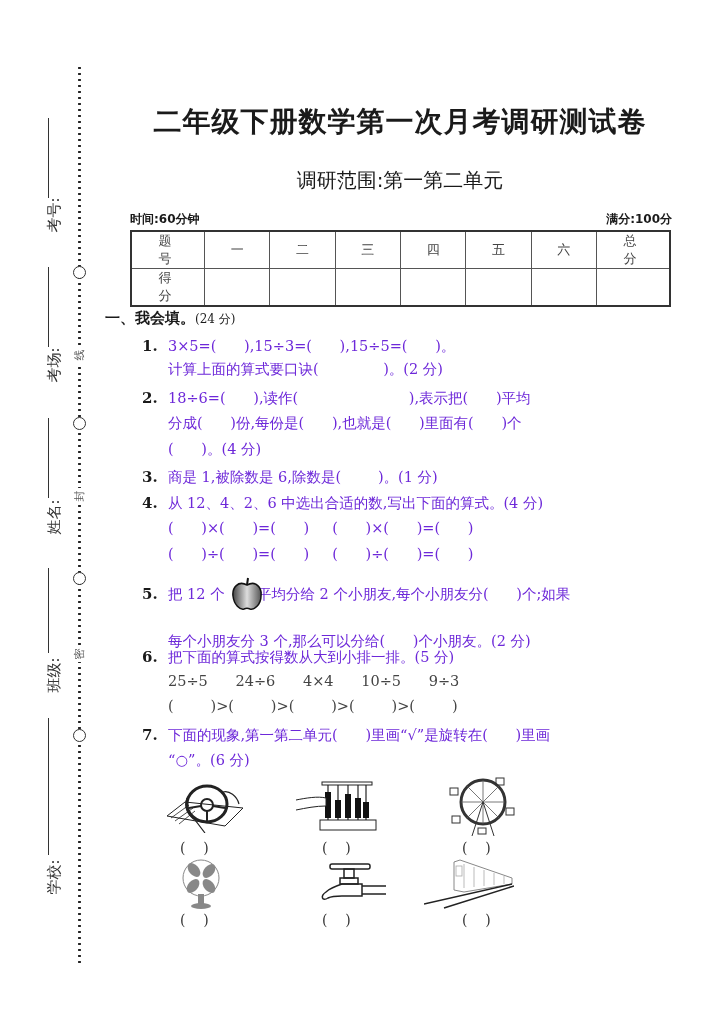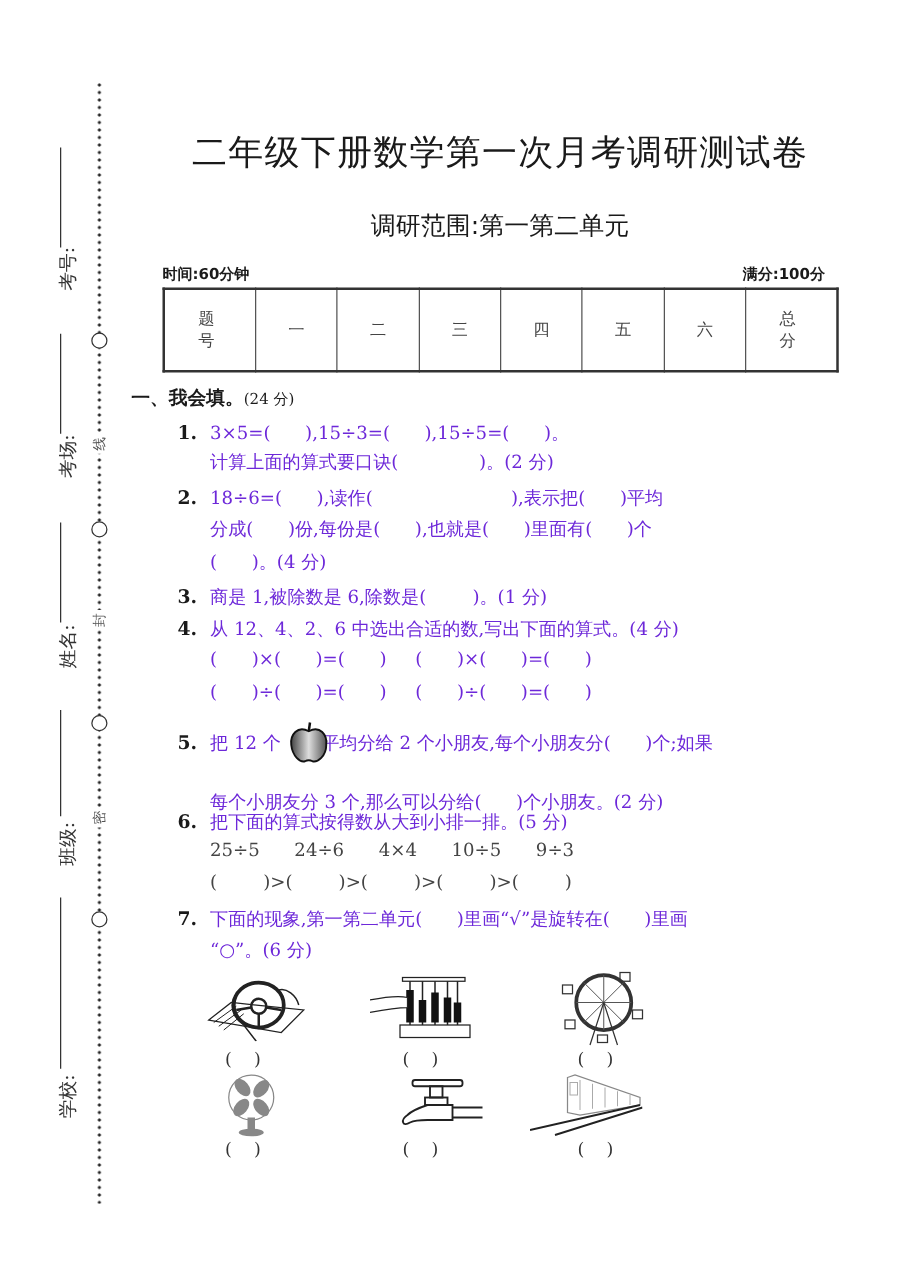--- a/index.html
+++ b/index.html
@@ -26,28 +26,28 @@
     position: absolute; left: 48px; width: 1px; background: #333;
   }
   .side-label {
     position: absolute; left: 24px; width: 60px; height: 20px; font-size: 15px; color: #333;
     transform: rotate(-90deg); transform-origin: center; text-align: center; line-height: 20px;
     font-family: "DejaVu Serif", serif;
   }
 
   
   .title { position: absolute; left: 100px; width: 600px; top: 103px; text-align: center;
-    font-size: 28px; letter-spacing: 1px; font-family: "DejaVu Sans", sans-serif; font-weight: normal; }
+    font-size: 28px; letter-spacing: 1px; font-family: "DejaVu Sans", sans-serif; font-weight: bold; }
   .subtitle { position: absolute; left: 100px; width: 600px; top: 167px; text-align: center;
     font-size: 20px; font-family: "DejaVu Sans", sans-serif; }
 
   .meta-row { position: absolute; left: 130px; width: 542px; top: 211px; height: 18px;
     font-size: 12px; font-weight: bold; font-family: "DejaVu Sans", sans-serif; }
   .meta-left { position: absolute; left: 0; top: 0; }
-  .meta-right { position: absolute; right: 12px; top: 0; }
+  .meta-right { position: absolute; right: 0; top: 0; }
 
   table.score {
     position: absolute; left: 130px; top: 230px; width: 541px; height: 68px;
     border-collapse: collapse; border: 2px solid #333; font-size: 13px; color: #444;
     font-family: "DejaVu Serif", serif;
   }
   table.score td { border: 1px solid #555; text-align: center; height: 33px; padding: 0; }
   table.score td.head { width: 64px; letter-spacing: 14px; padding-left: 8px; margin-top: 12px; }
 
   
@@ -100,20 +100,30 @@
   <tbody>
       <tr>
     <td class="head">题 号</td>
     <td>一</td>
     <td>二</td>
     <td>三</td>
     <td>四</td>
     <td>五</td>
     <td>六</td>
     <td class="head">总 分</td>
+  </tr>
+  <tr>
+    <td class="head">得 分</td>
+    <td></td>
+    <td></td>
+    <td></td>
+    <td></td>
+    <td></td>
+    <td></td>
+    <td></td>
   </tr>
 </tbody>
   </table>
 
 <div class="sec">
   <span>一、我会填。</span><span class="pts">(24 分)</span>
 </div>
 
 <div class="qnum" style="top:337px">1.</div>
 <div class="line" style="top:337px">3×5=(      ),15÷3=(      ),15÷5=(      )。</div>

